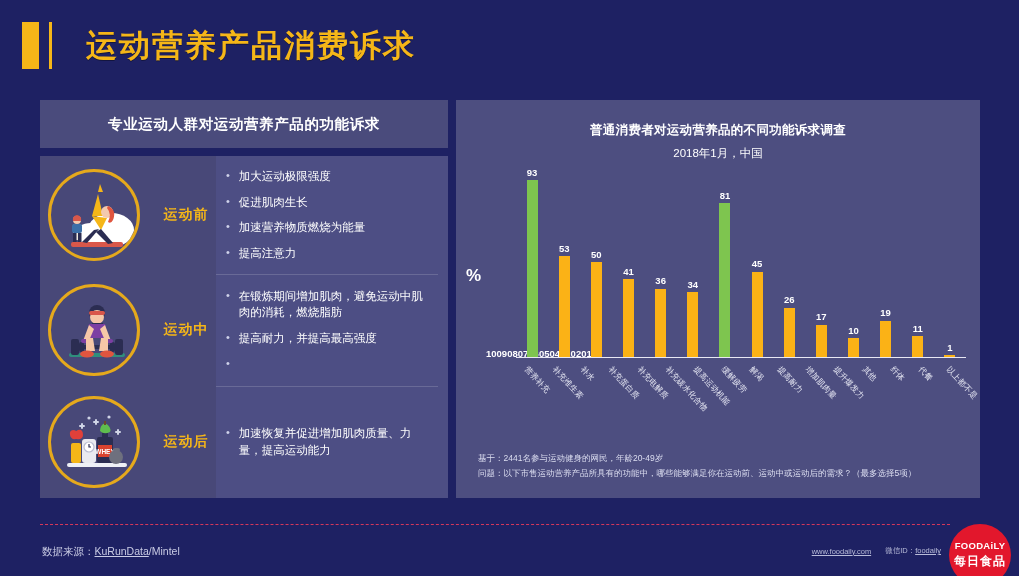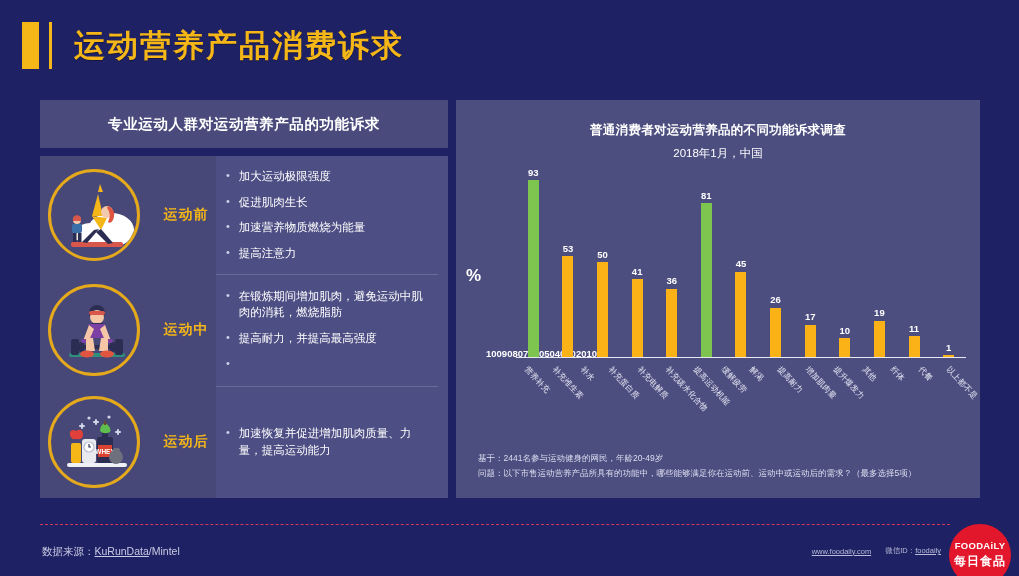--- a/index.html
+++ b/index.html
@@ -16,21 +16,21 @@
   }
 
   
   .title-row {
     position: absolute; left: 22px; top: 22px;
     display: flex; align-items: center; gap: 10px;
   }
   .title-bar-thick { width: 17px; height: 47px; background: #f5b618; }
   .title-bar-thin  { width: 3px;  height: 47px; background: #f5b618; }
   .title-text {
-    margin-left: 12px;
+    margin-left: 24px;
     color: #f5b618;
     font-size: 31px;
     font-weight: bold;
     letter-spacing: 2px;
     text-shadow: 0 1px 0 rgba(0,0,0,.35);
   }
 
   
   .left-panel {
     position: absolute; left: 40px; top: 100px;
@@ -371,20 +371,24 @@
             </div>
             <div class="bar-slot">
               <div class="bar-val">41</div>
               <div class="bar" style="height: 77.9px;"></div>
             </div>
             <div class="bar-slot">
               <div class="bar-val">36</div>
               <div class="bar" style="height: 68.4px;"></div>
             </div>
             <div class="bar-slot">
+              <div class="bar-val">34</div>
+              <div class="bar" style="height: 64.6px;"></div>
+            </div>
+            <div class="bar-slot">
               <div class="bar-val">81</div>
               <div class="bar hl" style="height: 153.9px;"></div>
             </div>
             <div class="bar-slot">
               <div class="bar-val">45</div>
               <div class="bar" style="height: 85.5px;"></div>
             </div>
             <div class="bar-slot">
               <div class="bar-val">26</div>
               <div class="bar" style="height: 49.4px;"></div>

